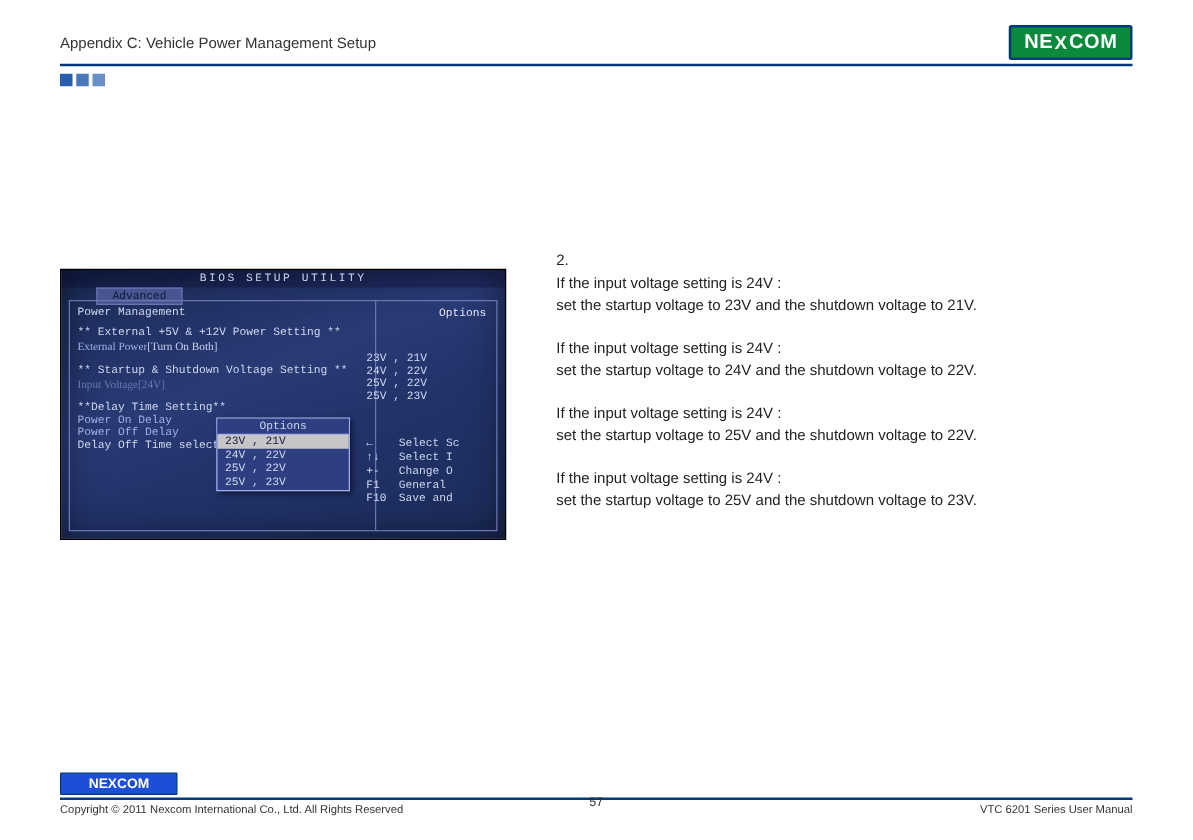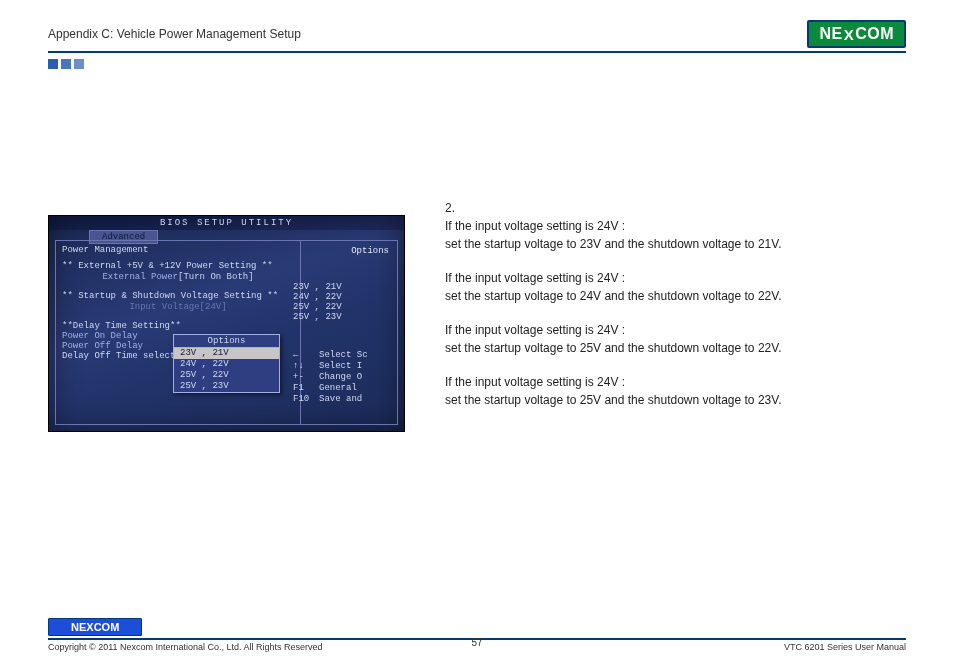--- a/index.html
+++ b/index.html
@@ -69,21 +69,21 @@
     margin-top:16px;
   }
   .bios-title { text-align:center; color:#cfd7f0; background:rgba(0,0,30,0.25); padding:2px 0; letter-spacing:2px; font-size:9px;}
   .bios-tab { background:#4a5490; display:inline-block; padding:1px 12px; font-size:9px; color:#0a1a3a; border:1px solid #6a74b0; }
   .bios-inner { position:absolute; top:24px; left:6px; right:6px; bottom:6px; border:1px solid #6a74b0;}
   .bios-left { position:absolute; top:0; left:0; width:232px; bottom:0; border-right:1px solid #6a74b0; padding:4px 6px; }
   .bios-right { position:absolute; top:0; left:233px; right:0; bottom:0; padding:4px 4px; }
   .bios-heading { color:#d0d8ee; }
   .bios-label { color:#9fb1e8; }
   .bios-value { color:#c6d0ee; }
-  .bios-row { display:flex; justify-content:center; line-height:12px; }
+  .bios-row { display:flex; justify-content:flex-start; line-height:12px;font-family:Liberation Serif, serif; }
   .bios-row span:first-child { white-space:nowrap; }
   .bios-section { color:#cfd7f0; margin-top:4px;}
   .bios-dim { color:#6478b0;}
   .bios-popup {
     position:absolute; top:118px; left:124px; width:105px;
     background:#2e3e80; border:1px solid #9fb1e8; box-shadow:2px 2px 4px rgba(0,0,0,0.5);
     font-size:9px;
   }
   .bios-popup-hd { background:#2e3e80; text-align:center; color:#cfd7f0; border-bottom:1px solid #9fb1e8; padding:1px 0;}
   .bios-popup-row { padding:0 6px; line-height:11px; color:#cfd7f0;}
@@ -127,21 +127,21 @@
   <div class="squares">
     <div class="sq sq1"></div>
     <div class="sq sq2"></div>
     <div class="sq sq3"></div>
   </div>
 
   <div class="content">
 
     <div class="bios">
       <div class="bios-title">BIOS SETUP UTILITY</div>
-      <div style="padding-left:40px;font-family:Liberation Mono, monospace;">
+      <div style="padding-left:28px;font-family:Liberation Mono, monospace;">
         <span class="bios-tab">Advanced</span>
       </div>
       <div class="bios-inner">
         <div class="bios-left">
           <div class="bios-heading" style="margin-bottom:6px;">Power Management</div>
 
           <div class="bios-section">** External +5V &amp; +12V Power Setting **</div>
           <div class="bios-row">
             <span class="bios-label">External Power</span>
             <span class="bios-value">[Turn On Both]</span>

